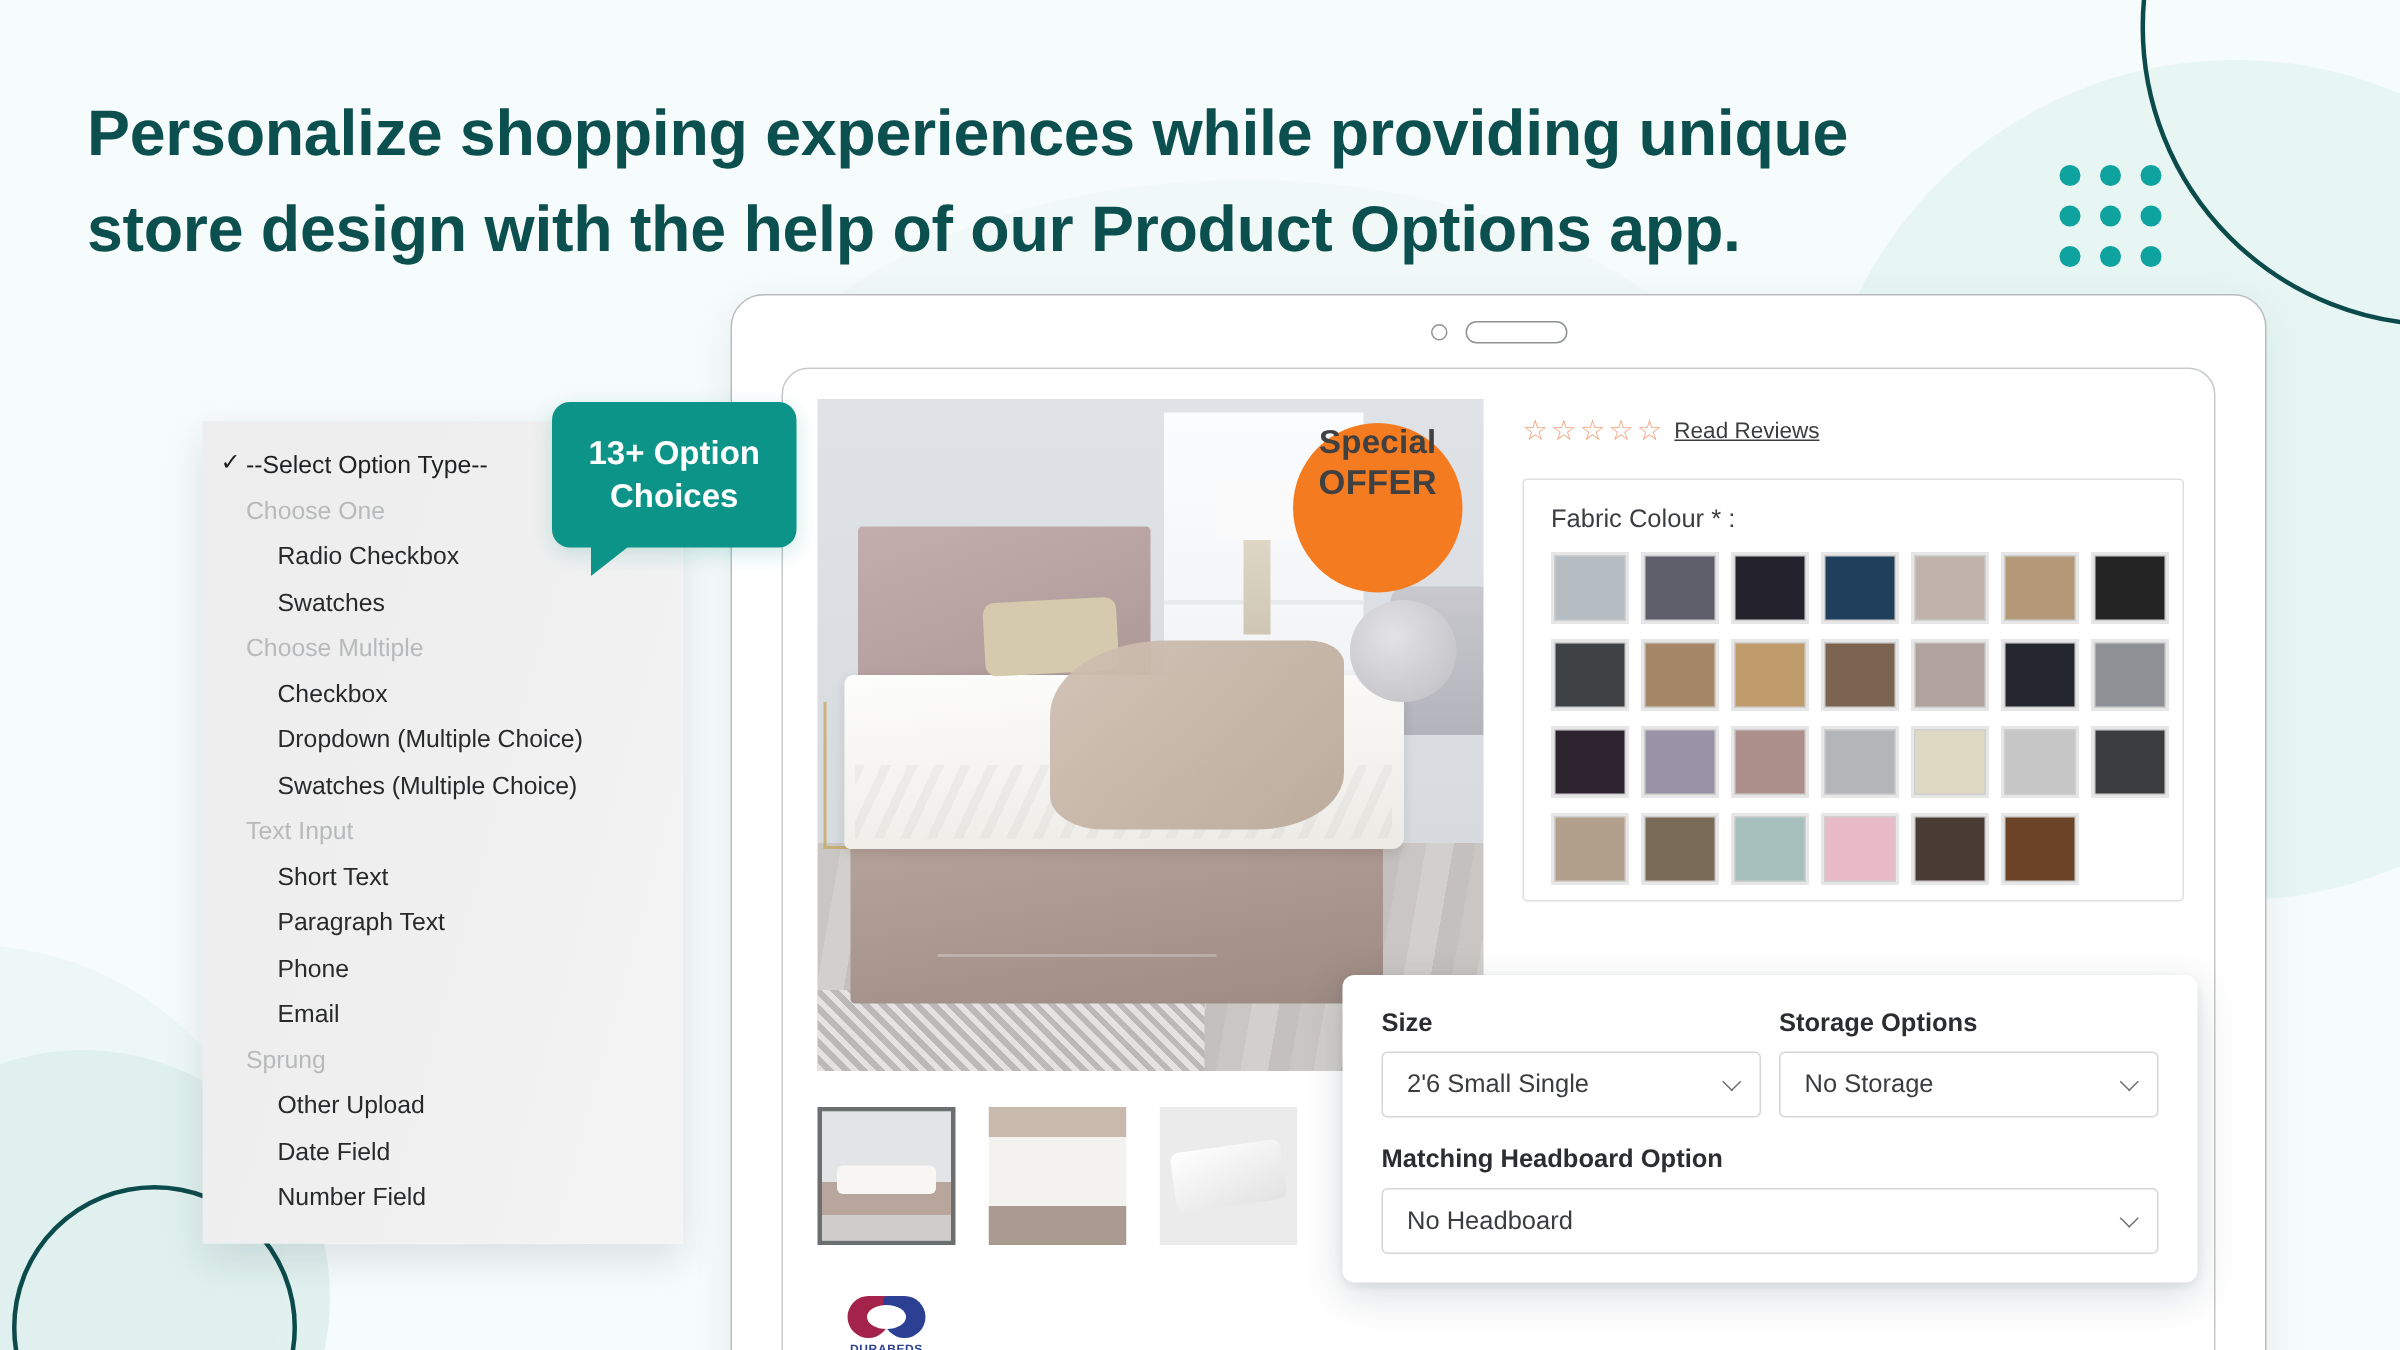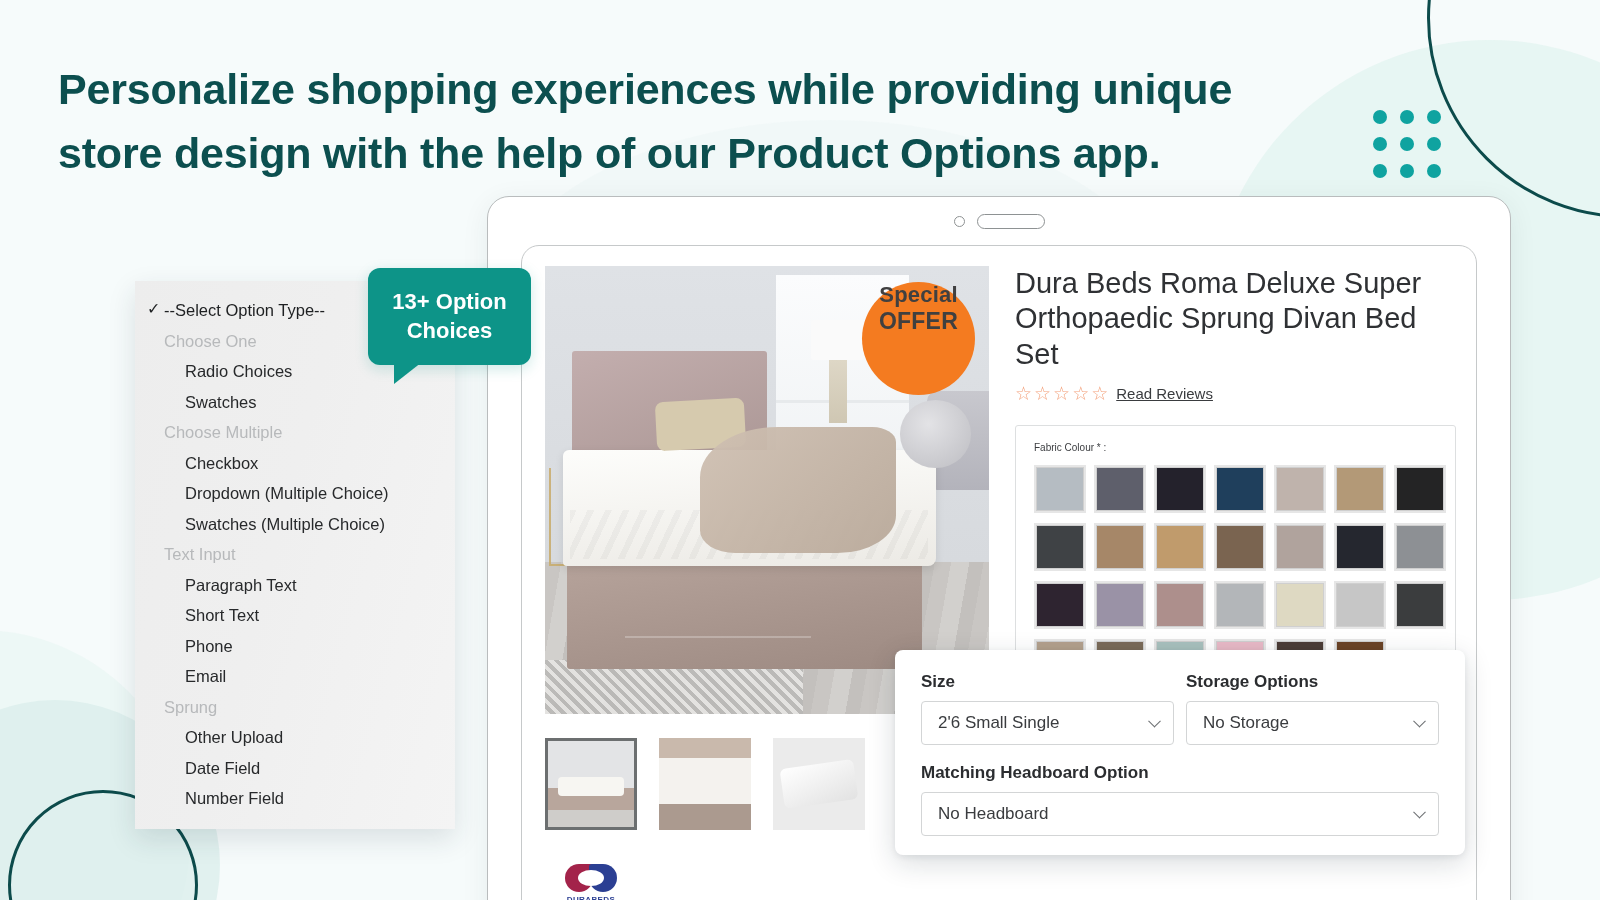--- a/index.html
+++ b/index.html
@@ -161,21 +161,21 @@
   .info { flex: 1; min-width: 0; padding-right: 6px; }
   .p-title { font-size: 29px; line-height: 1.22; color: #2f3134; font-weight: 400; }
   .rating { display: flex; align-items: center; gap: 8px; margin-top: 12px; }
   .stars { display: flex; gap: 2px; font-size: 19px; color: #f3a07a; line-height: 1; }
   .read-reviews { font-size: 15px; color: #3a3c3f; }
 
   .opt-card {
     margin-top: 22px; border: 1px solid #dddfe0; border-radius: 3px;
     padding: 16px 18px 10px 18px; background: #fff;
   }
-  .opt-label { font-size: 10px; color: #3b3d40; margin-bottom: 12px; }
+  .opt-label { font-size: 17px; color: #3b3d40; margin-bottom: 12px; }
   .swatch-grid { display: grid; grid-template-columns: repeat(7, 52px); grid-gap: 10px 8px; }
   .sw { width: 52px; height: 48px; border: 2px solid #e6e6e6; outline: 1px solid #cfcfcf; outline-offset: -3px; }
 
   
   .options-panel {
     position: absolute; left: 895px; top: 650px; width: 570px; height: 205px;
     background: #fff; border-radius: 8px;
     box-shadow: 0 8px 28px rgba(20,40,50,.16), 0 2px 6px rgba(20,40,50,.08);
     padding: 22px 26px;
   }
@@ -295,21 +295,20 @@
             <div class="logo-mark">
               <div class="lft"></div>
                 <div class="rgt"></div>
                 <div class="ctr"></div>
             </div>
             <div class="logo-text">DURABEDS</div>
           </div>
         </div>
 
         <div class="info">
-          <div class="p-title">Dura Beds Roma Deluxe Super Orthopaedic Sprung Divan Bed Set</div>
 
           <div class="rating">
             <div class="stars">
               <span>☆</span>
                 <span>☆</span>
                 <span>☆</span>
                 <span>☆</span>
                 <span>☆</span>
             </div>
             <a class="read-reviews" href="#">Read Reviews</a>
@@ -377,29 +376,29 @@
           <span>No Headboard</span>
           <span class="chev"></span>
         </div>
       </div>
     </div>
   </div>
 
   <div class="menu" id="option-menu">
       <div class="mi first"><span class="tick">✓</span><span>--Select Option Type--</span></div>
       <div class="mi head">Choose One</div>
-      <div class="mi">Radio Choices</div>
+      <div class="mi">Radio Checkbox</div>
       <div class="mi">Swatches</div>
       <div class="mi head">Choose Multiple</div>
       <div class="mi">Checkbox</div>
       <div class="mi">Dropdown (Multiple Choice)</div>
       <div class="mi">Swatches (Multiple Choice)</div>
       <div class="mi head">Text Input</div>
+      <div class="mi">Short Text</div>
       <div class="mi">Paragraph Text</div>
-      <div class="mi">Short Text</div>
       <div class="mi">Phone</div>
       <div class="mi">Email</div>
       <div class="mi head">Sprung</div>
       <div class="mi">Other Upload</div>
       <div class="mi">Date Field</div>
       <div class="mi">Number Field</div>
     </div>
 
   <div class="callout">
     <div>

